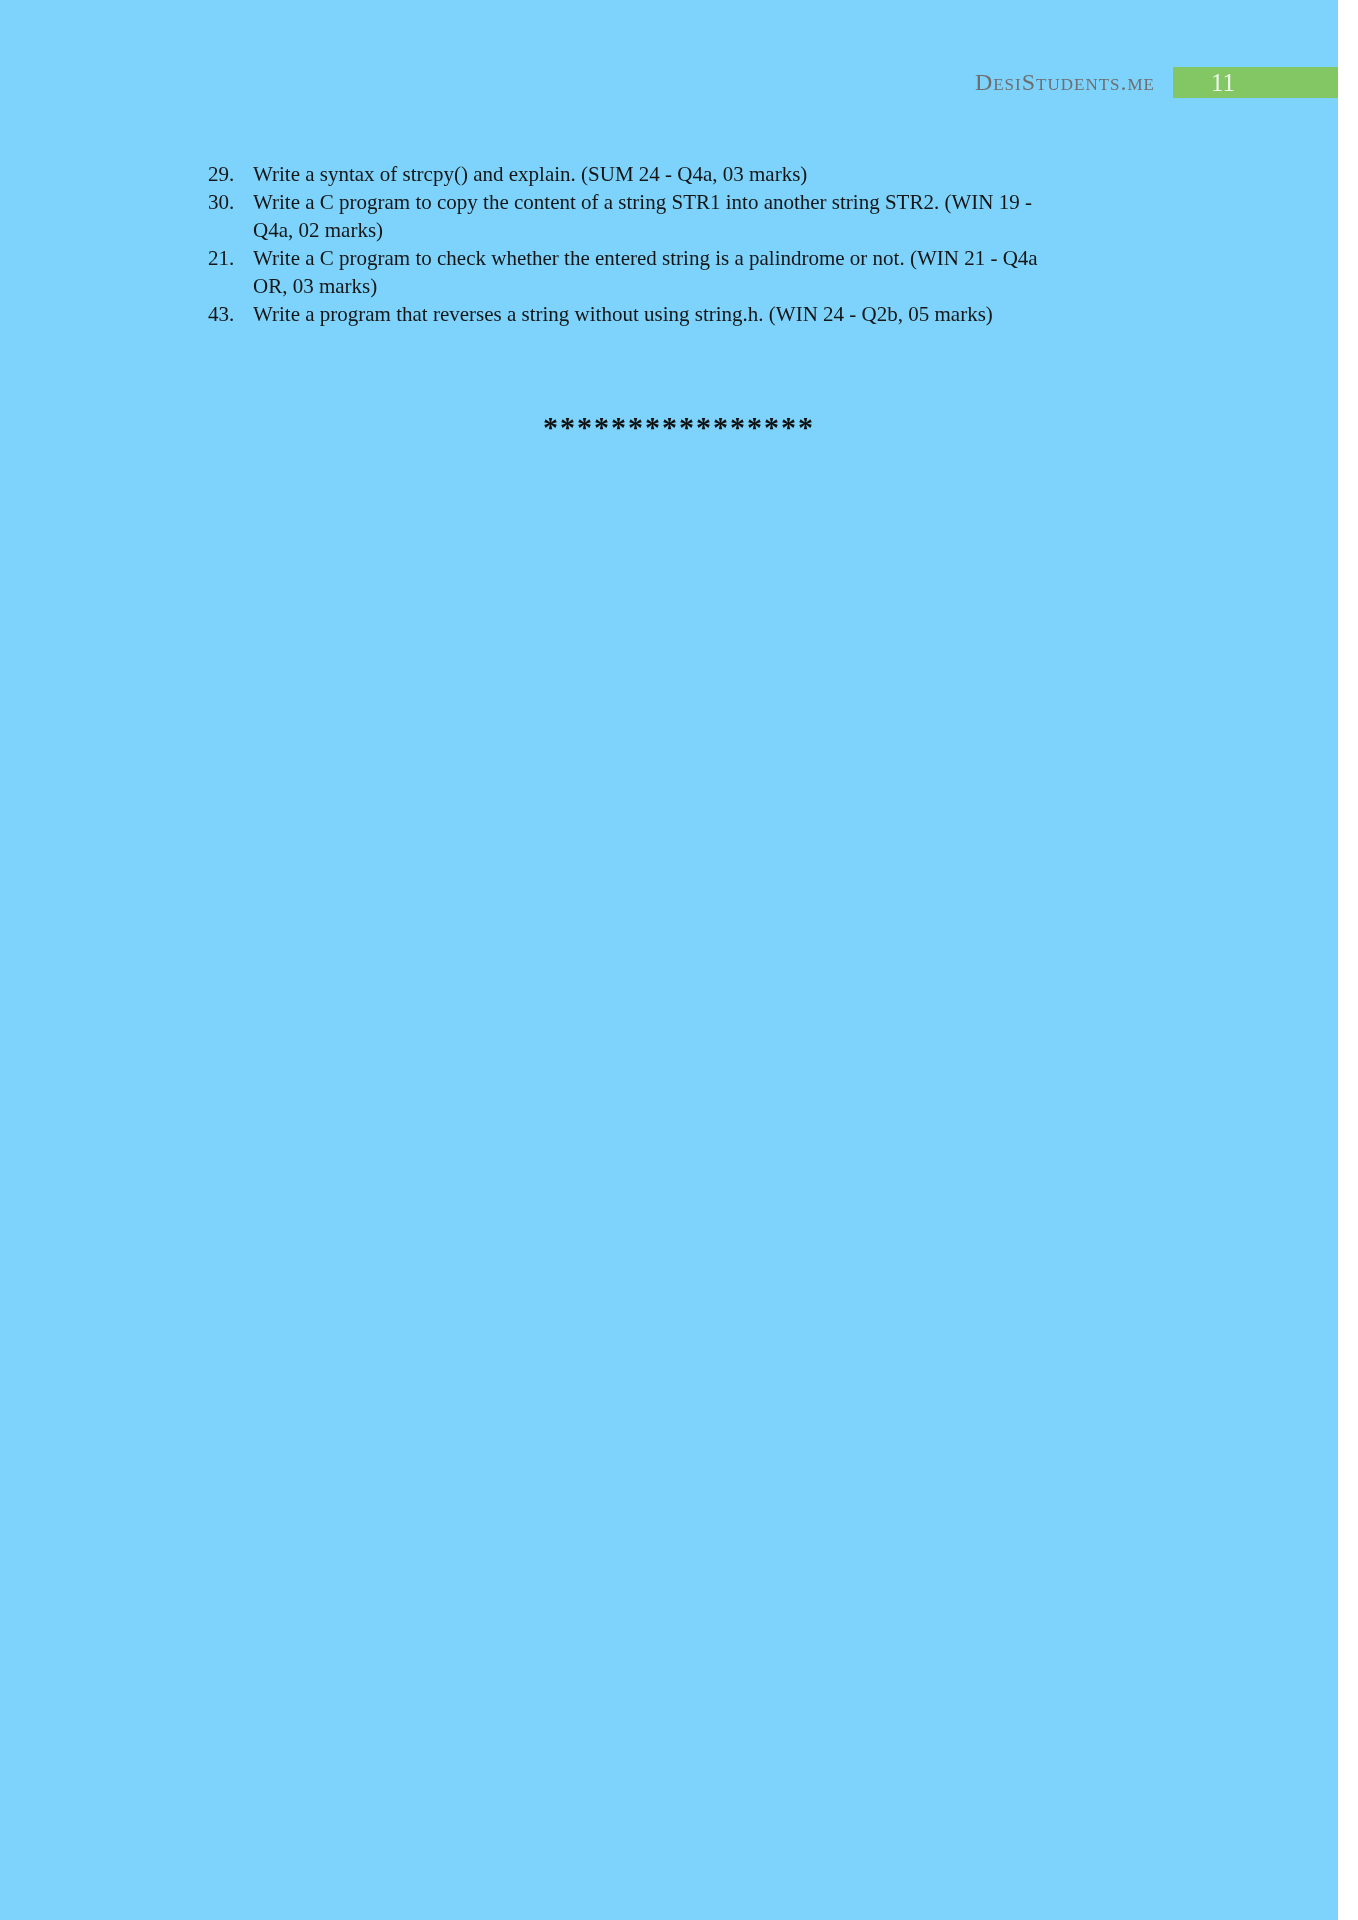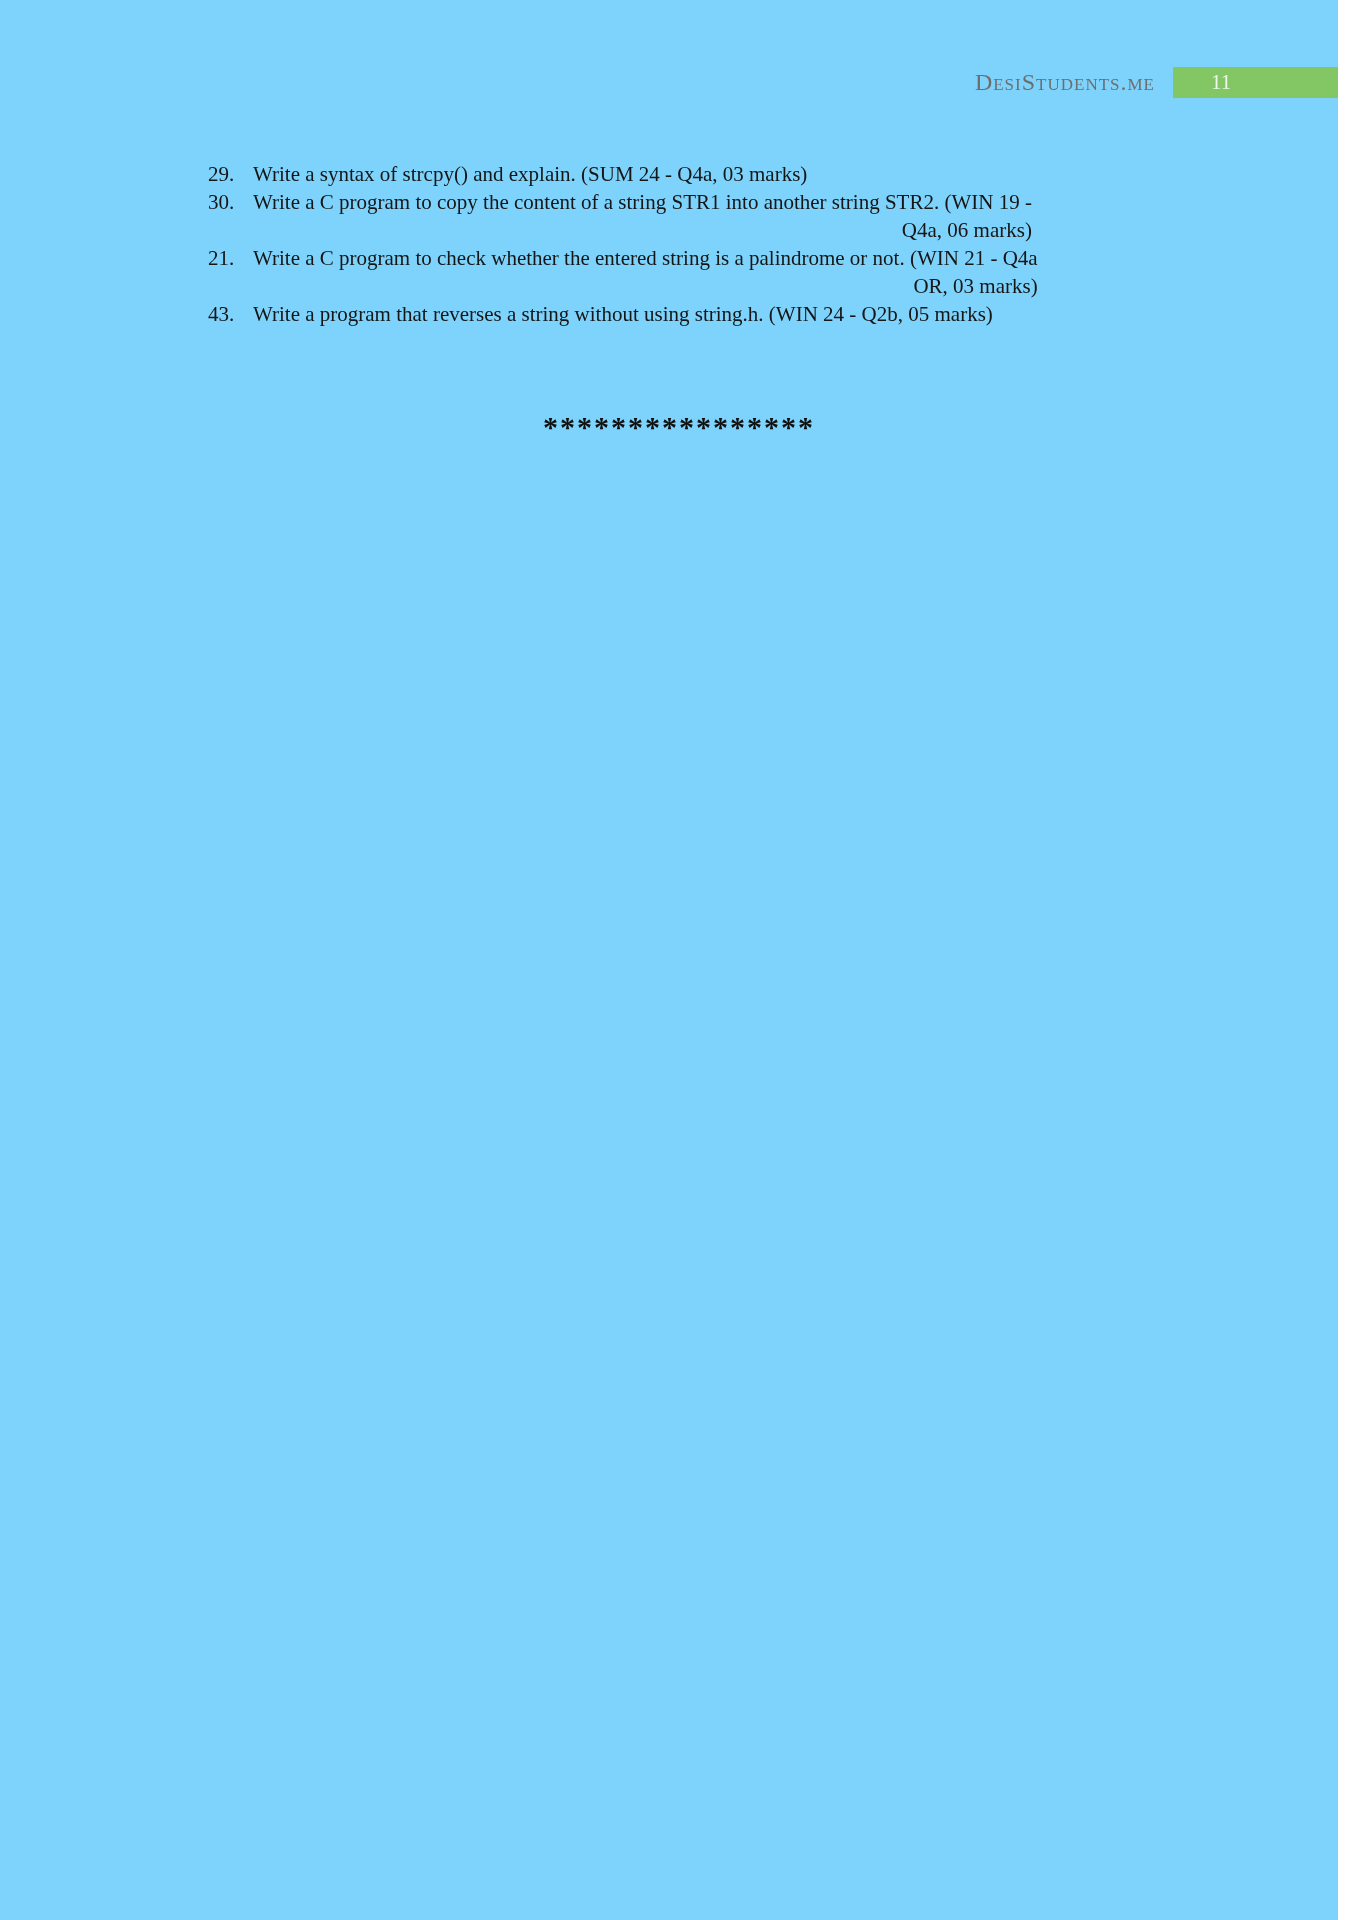--- a/index.html
+++ b/index.html
@@ -24,32 +24,32 @@
     margin-right:18px;
     white-space:nowrap;
   }
   .page-badge {
     width:165px; height:31px;
     background:#83c765; 
     display:flex; align-items:center;
   }
   .page-num {
     color:#eef6ea;
-    font-size:21px;
+    font-size:25px;
     line-height:1;
     padding-left:38px;
   }
   .questions {
     position:absolute; top:160px; left:208px;
     font-size:21px; line-height:28px; color:#161616;
   }
   .q-item { display:flex; align-items:flex-start; }
   .q-num { flex:0 0 45px; width:45px; white-space:nowrap; }
   .q-lines { display:block; }
-  .q-line { white-space:nowrap;text-align:right; }
+  .q-line { white-space:nowrap; }
   .separator {
     position:absolute; top:410px; left:0; width:1358px;
     text-align:center;
     font-size:30px; font-weight:bold; letter-spacing:2px;
     color:#111111;
     font-family:"Liberation Serif", serif;
   }
 </style>
 </head>
 <body>
@@ -69,21 +69,21 @@
       <span class="q-num">29.</span>
       <div class="q-lines">
         <div class="q-line">Write a syntax of strcpy() and explain. (SUM 24 - Q4a, 03 marks)</div>
       </div>
     </div>
 
     <div class="q-item">
       <span class="q-num">30.</span>
       <div class="q-lines">
         <div class="q-line">Write a C program to copy the content of a string STR1 into another string STR2. (WIN 19 -</div>
-        <div class="q-line">Q4a, 06 marks)</div>
+        <div class="q-line">Q4a, 02 marks)</div>
       </div>
     </div>
 
     <div class="q-item">
       <span class="q-num">21.</span>
       <div class="q-lines">
         <div class="q-line">Write a C program to check whether the entered string is a palindrome or not. (WIN 21 - Q4a</div>
         <div class="q-line">OR, 03 marks)</div>
       </div>
     </div>

